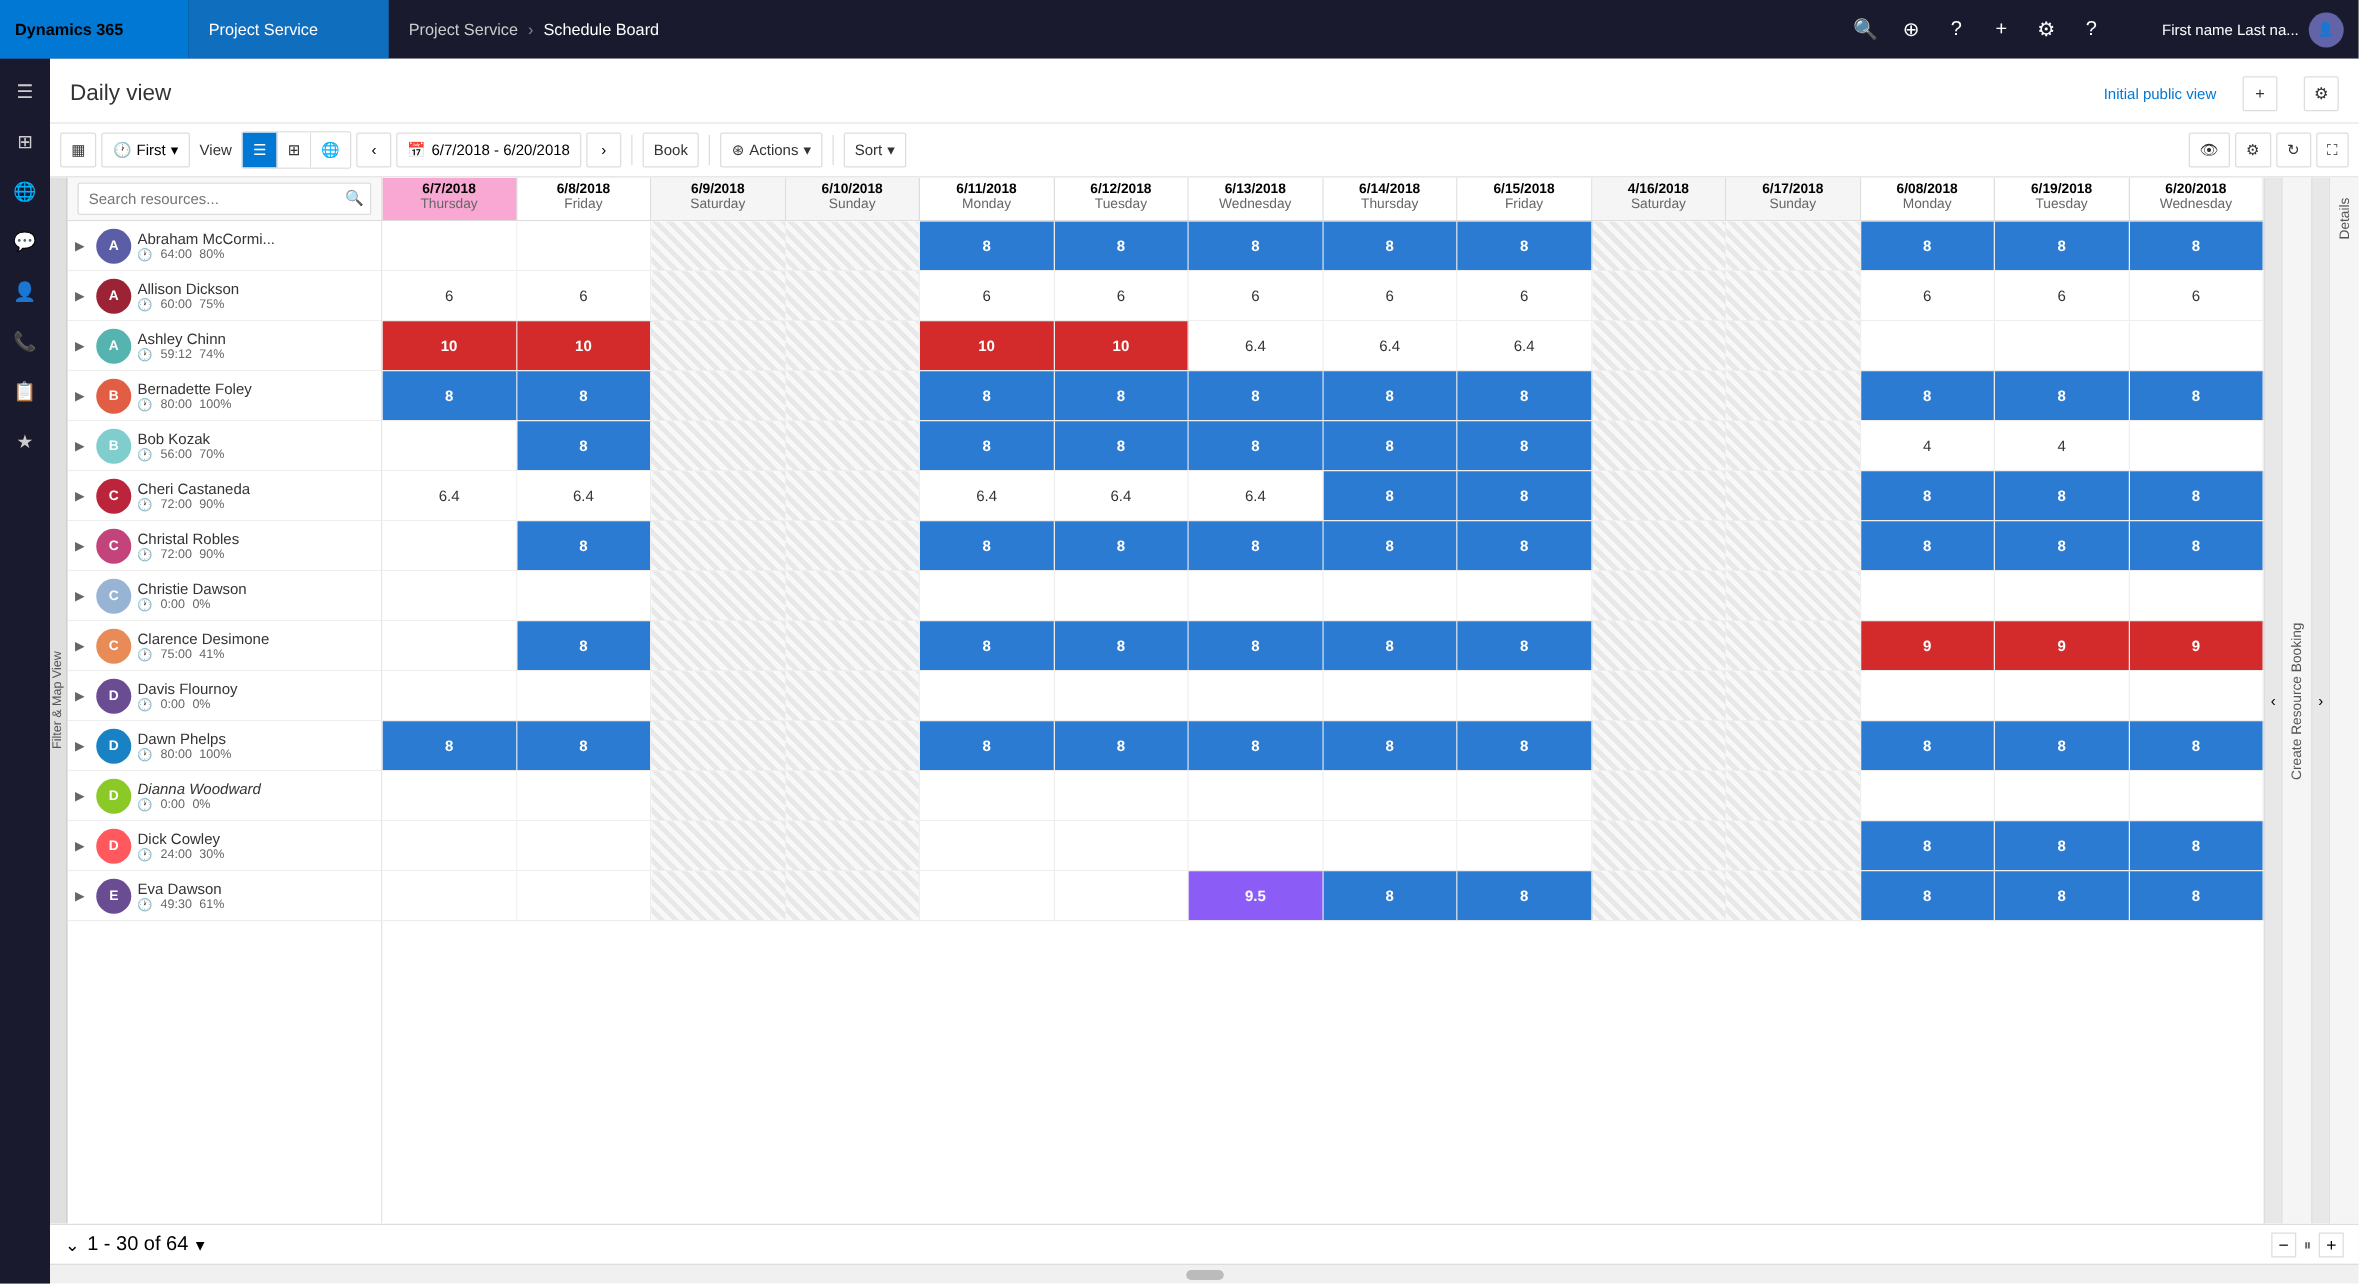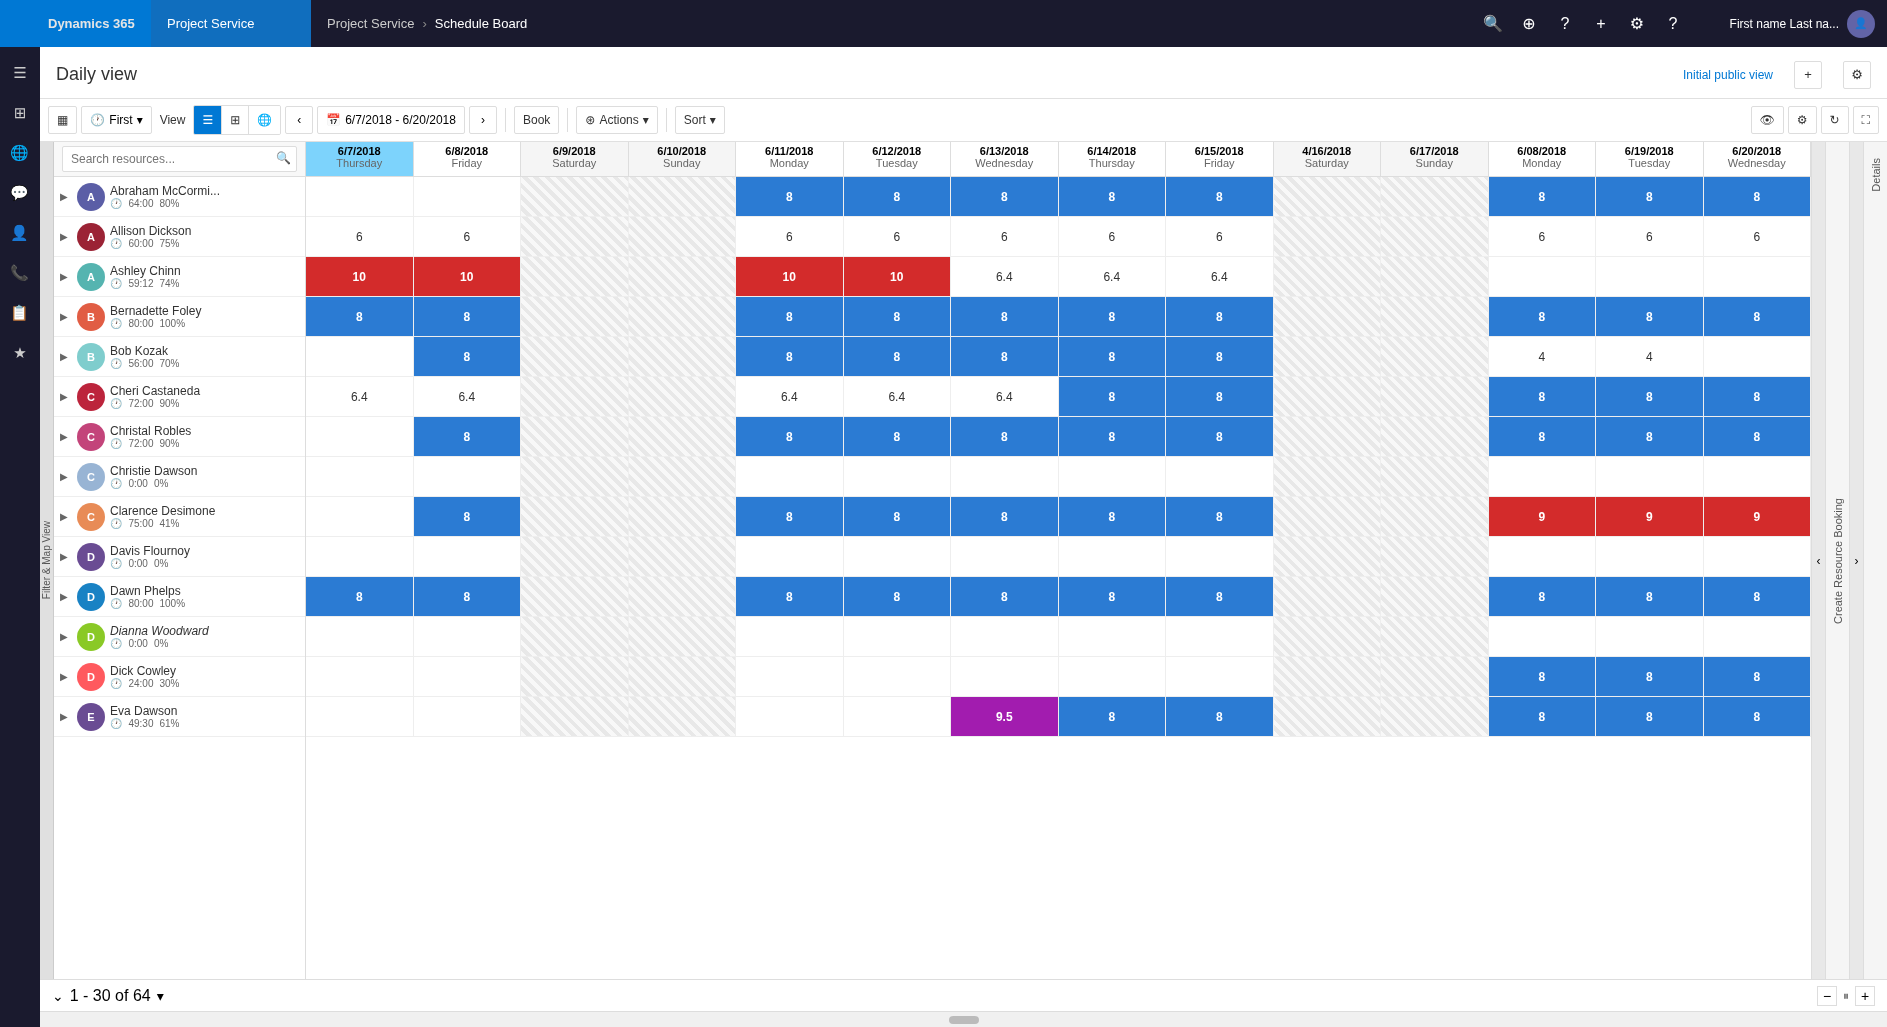--- a/index.html
+++ b/index.html
@@ -7,21 +7,21 @@
 
     
     .top-nav {
       display: flex; align-items: center; height: 47px;
       background: #1a1a2e; color: white;
     }
     .top-nav-brand {
       display: flex; align-items: center; height: 100%;
       background: #0078d4; padding: 0 12px; min-width: 151px;
     }
-    .top-nav-brand span { font-size: 13px; font-weight: 600; color: #e5e5e5; margin-left: 36px; }
+    .top-nav-brand span { font-size: 13px; font-weight: 600; color: #000000; }
     .top-nav-module {
       display: flex; align-items: center; height: 100%;
       background: #106ebe; padding: 0 16px; min-width: 160px;
     }
     .top-nav-module span { font-size: 13px; color: white; }
     .breadcrumb-area {
       display: flex; align-items: center; flex: 1; padding: 0 16px;
       color: #ccc; font-size: 13px;
     }
     .breadcrumb-area .sep { margin: 0 8px; color: #888; }
@@ -195,21 +195,21 @@
 
           <div style="display:flex;border-bottom:1px solid #ddd;background:#f8f8f8;flex-shrink:0">
             <div style="width:252px;flex-shrink:0;border-right:1px solid #ddd;padding:4px 8px;display:flex;align-items:center">
               <div style="position:relative;width:100%">
                 <input type="text" style="width: 100%; height: 26px; border: 1px solid rgb(221, 221, 221); border-radius: 2px; padding: 0px 24px 0px 8px; font-size: 12px;" placeholder="Search resources...">
                 <span style="position:absolute;right:6px;top:5px;font-size:12px;color:#888">🔍</span>
               </div>
             </div>
             <div id="date-cols" style="display:flex;flex:1;overflow:hidden">
 
-            <div style="min-width: 82px; flex: 1 1 0%; border-right: 1px solid rgb(221, 221, 221); text-align: center; padding: 3px 2px; font-size: 11px; background: #7dd3fc;">
+            <div style="min-width: 82px; flex: 1 1 0%; border-right: 1px solid rgb(221, 221, 221); text-align: center; padding: 3px 2px; font-size: 11px; background: #f9a8d4;">
                   <div style="font-weight:600">6/7/2018</div>
                   <div style="color:#666;font-weight:normal">Thursday</div>
                 </div>
                 <div style="min-width: 82px; flex: 1 1 0%; border-right: 1px solid rgb(221, 221, 221); text-align: center; padding: 3px 2px; font-size: 11px; background: white;">
                   <div style="font-weight:600">6/8/2018</div>
                   <div style="color:#666;font-weight:normal">Friday</div>
                 </div>
                 <div style="min-width: 82px; flex: 1 1 0%; border-right: 1px solid rgb(221, 221, 221); text-align: center; padding: 3px 2px; font-size: 11px; background: rgb(245, 245, 245);">
                   <div style="font-weight:600">6/9/2018</div>
                   <div style="color:#666;font-weight:normal">Saturday</div>
@@ -645,21 +645,21 @@
                   <div style="min-width: 82px; flex: 1 1 0%; border-right: 1px solid rgb(238, 238, 238); display: flex; align-items: center; justify-content: center; font-size: 12px; font-weight: 600; background: rgb(43, 123, 211); color: white;">8</div>
                   <div style="min-width: 82px; flex: 1 1 0%; border-right: 1px solid rgb(238, 238, 238); display: flex; align-items: center; justify-content: center; font-size: 12px; font-weight: 600; background: rgb(43, 123, 211); color: white;">8</div>
                 </div>
                 <div style="display: flex; height: 40px; border-bottom: 1px solid rgb(238, 238, 238);">
                   <div style="min-width: 82px; flex: 1 1 0%; border-right: 1px solid rgb(238, 238, 238); display: flex; align-items: center; justify-content: center; font-size: 12px; font-weight: 600; background: white;"></div>
                   <div style="min-width: 82px; flex: 1 1 0%; border-right: 1px solid rgb(238, 238, 238); display: flex; align-items: center; justify-content: center; font-size: 12px; font-weight: 600; background: white;"></div>
                   <div style="min-width: 82px; flex: 1 1 0%; border-right: 1px solid rgb(238, 238, 238); display: flex; align-items: center; justify-content: center; font-size: 12px; font-weight: 600; background: repeating-linear-gradient(45deg, rgb(248, 248, 248), rgb(248, 248, 248) 4px, rgb(232, 232, 232) 4px, rgb(232, 232, 232) 8px);"></div>
                   <div style="min-width: 82px; flex: 1 1 0%; border-right: 1px solid rgb(238, 238, 238); display: flex; align-items: center; justify-content: center; font-size: 12px; font-weight: 600; background: repeating-linear-gradient(45deg, rgb(248, 248, 248), rgb(248, 248, 248) 4px, rgb(232, 232, 232) 4px, rgb(232, 232, 232) 8px);"></div>
                   <div style="min-width: 82px; flex: 1 1 0%; border-right: 1px solid rgb(238, 238, 238); display: flex; align-items: center; justify-content: center; font-size: 12px; font-weight: 600; background: white;"></div>
                   <div style="min-width: 82px; flex: 1 1 0%; border-right: 1px solid rgb(238, 238, 238); display: flex; align-items: center; justify-content: center; font-size: 12px; font-weight: 600; background: white;"></div>
-                  <div style="min-width: 82px; flex: 1 1 0%; border-right: 1px solid rgb(238, 238, 238); display: flex; align-items: center; justify-content: center; font-size: 12px; font-weight: 600; background: #a21caf; color: white;">9.5</div>
+                  <div style="min-width: 82px; flex: 1 1 0%; border-right: 1px solid rgb(238, 238, 238); display: flex; align-items: center; justify-content: center; font-size: 12px; font-weight: 600; background: #8b5cf6; color: white;">9.5</div>
                   <div style="min-width: 82px; flex: 1 1 0%; border-right: 1px solid rgb(238, 238, 238); display: flex; align-items: center; justify-content: center; font-size: 12px; font-weight: 600; background: rgb(43, 123, 211); color: white;">8</div>
                   <div style="min-width: 82px; flex: 1 1 0%; border-right: 1px solid rgb(238, 238, 238); display: flex; align-items: center; justify-content: center; font-size: 12px; font-weight: 600; background: rgb(43, 123, 211); color: white;">8</div>
                   <div style="min-width: 82px; flex: 1 1 0%; border-right: 1px solid rgb(238, 238, 238); display: flex; align-items: center; justify-content: center; font-size: 12px; font-weight: 600; background: repeating-linear-gradient(45deg, rgb(248, 248, 248), rgb(248, 248, 248) 4px, rgb(232, 232, 232) 4px, rgb(232, 232, 232) 8px);"></div>
                   <div style="min-width: 82px; flex: 1 1 0%; border-right: 1px solid rgb(238, 238, 238); display: flex; align-items: center; justify-content: center; font-size: 12px; font-weight: 600; background: repeating-linear-gradient(45deg, rgb(248, 248, 248), rgb(248, 248, 248) 4px, rgb(232, 232, 232) 4px, rgb(232, 232, 232) 8px);"></div>
                   <div style="min-width: 82px; flex: 1 1 0%; border-right: 1px solid rgb(238, 238, 238); display: flex; align-items: center; justify-content: center; font-size: 12px; font-weight: 600; background: rgb(43, 123, 211); color: white;">8</div>
                   <div style="min-width: 82px; flex: 1 1 0%; border-right: 1px solid rgb(238, 238, 238); display: flex; align-items: center; justify-content: center; font-size: 12px; font-weight: 600; background: rgb(43, 123, 211); color: white;">8</div>
                   <div style="min-width: 82px; flex: 1 1 0%; border-right: 1px solid rgb(238, 238, 238); display: flex; align-items: center; justify-content: center; font-size: 12px; font-weight: 600; background: rgb(43, 123, 211); color: white;">8</div>
                 </div>
               </div>
           </div>

